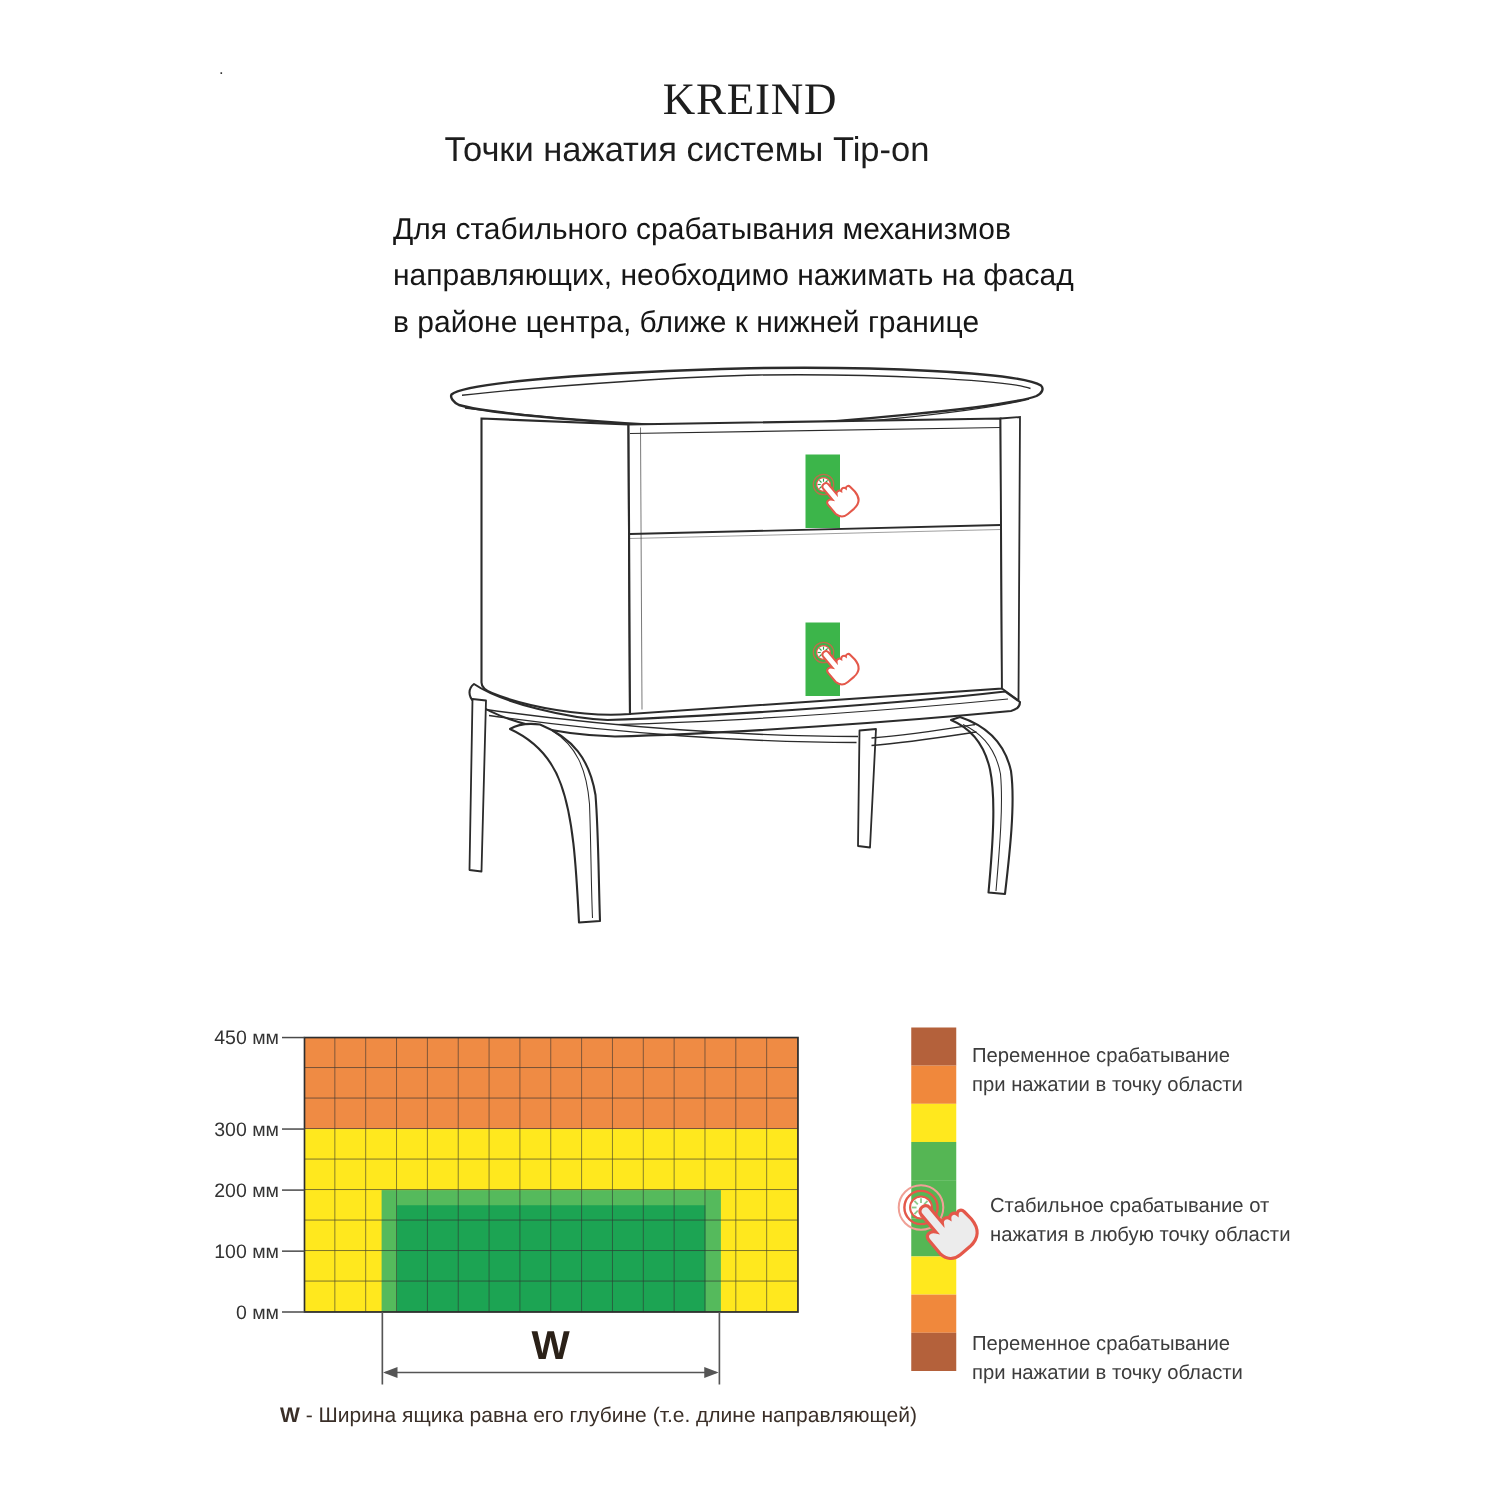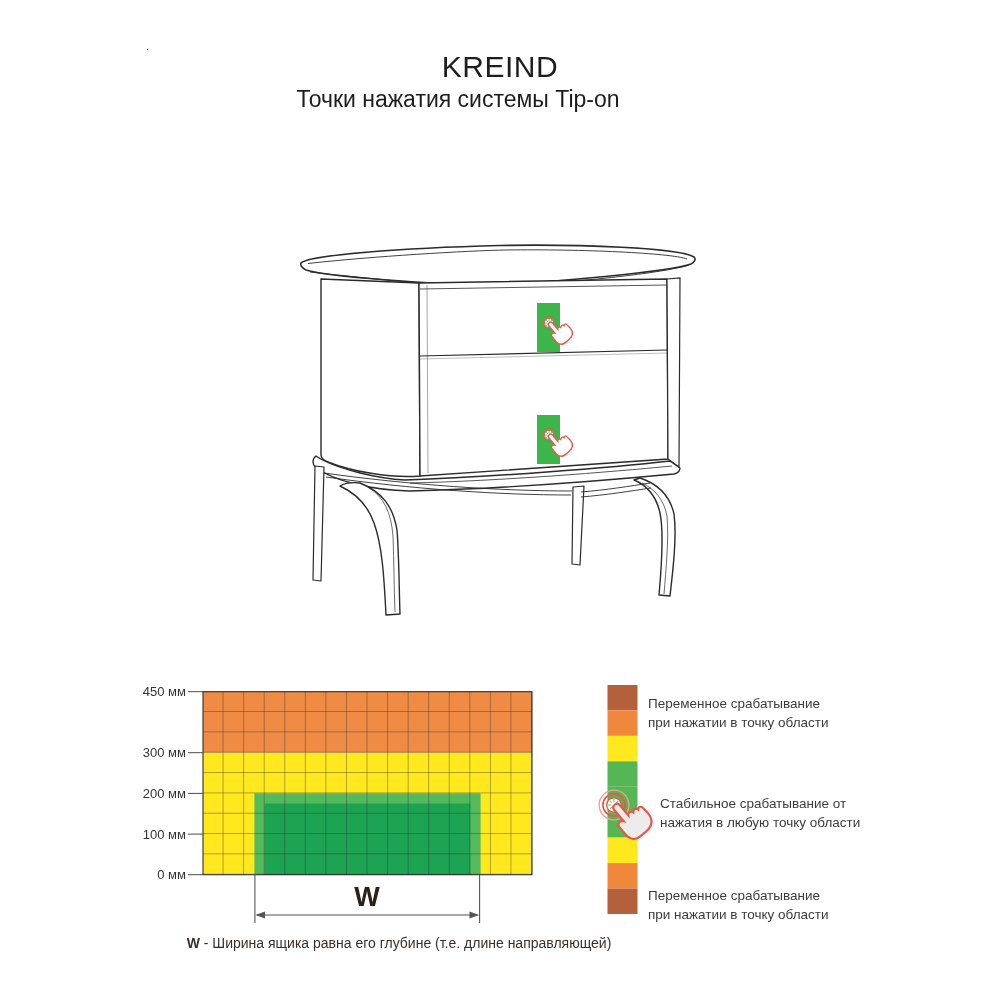--- a/index.html
+++ b/index.html
@@ -1,37 +1,42 @@
 <!DOCTYPE html>
 <html><head>
 <meta charset="utf-8">
 <style>
   html,body{margin:0;padding:0;background:#ffffff;}
   body{font-family:"Liberation Sans","DejaVu Sans",sans-serif;color:#1a1a1a;}
   .page{position:relative;width:1000px;height:1000px;background:#fff;overflow:hidden;}
   .stray-dot{position:absolute;left:146px;top:40px;font-size:11px;color:#333;}
   .brand{position:absolute;left:0;top:50px;width:1000px;text-align:center;
-         font-size:30px;letter-spacing:0.5px;color:#1d1d1d;}
+         font-size:30px;letter-spacing:0.5px;color:#1d1d1d;font-family:Liberation Serif, serif;}
   .subtitle{position:absolute;left:0;top:86px;width:916px;text-align:center;
          font-size:23px;color:#1d1d1d;}
   .intro{position:absolute;left:262px;top:138px;font-size:20px;line-height:31px;color:#161616;}
   svg text{font-family:"Liberation Sans","DejaVu Sans",sans-serif;}
   .furniture{position:absolute;left:250px;top:240px;}
   .zonesvg{position:absolute;left:0;top:655px;}
 </style>
 </head>
 <body>
 
 <div class="page">
 
   <span class="stray-dot">.</span>
 
   <div class="brand">KREIND</div>
   <div class="subtitle">Точки нажатия системы Tip-on</div>
 
+  <div class="intro">
+    <div>Для стабильного срабатывания механизмов</div>
+    <div>направляющих, необходимо нажимать на фасад</div>
+    <div>в районе центра, ближе к нижней границе</div>
+  </div>
 
   <svg class="furniture" width="500" height="400" viewBox="0 0 500 400">
     <defs>
       <path id="handP" d="M -2.7,1 C -2.7,-2.4 2.7,-2.4 2.7,1 L 2.7,10.8
         C 3.6,9.4 6.3,9.5 6.9,11.5 C 8,9.9 10.5,10.1 11,12.3
         C 12.2,10.9 14.3,11.4 14.5,13.6 L 14.9,18.6
         C 14.9,24.8 11.6,28.4 5.6,28.6 L -0.6,28.6
         C -4.9,28.6 -7.3,25.8 -7.9,22.2 L -7.9,13.2
         C -7.9,10.2 -4.7,9.6 -2.7,12.2 Z"></path>
       <g id="rays" stroke-width="0.9" fill="none">

